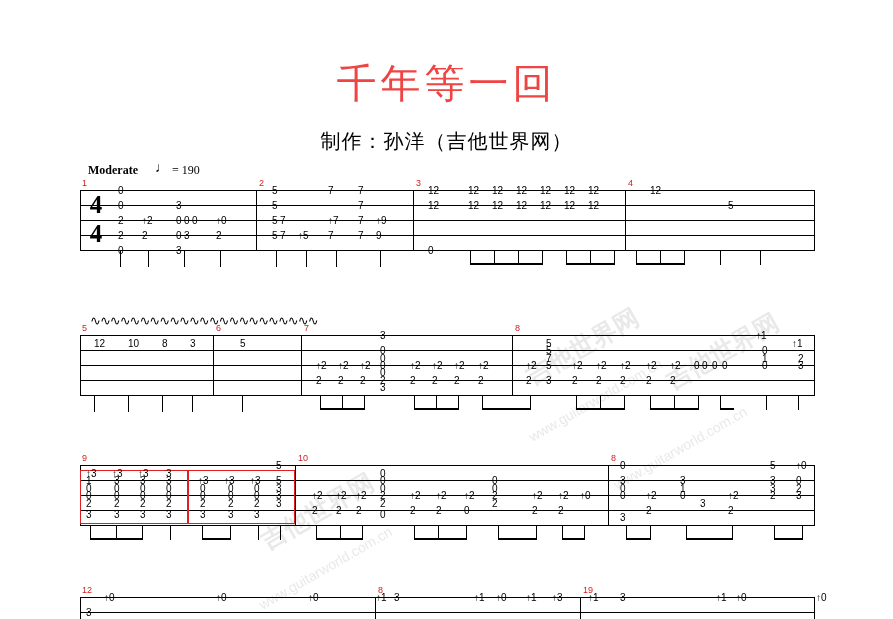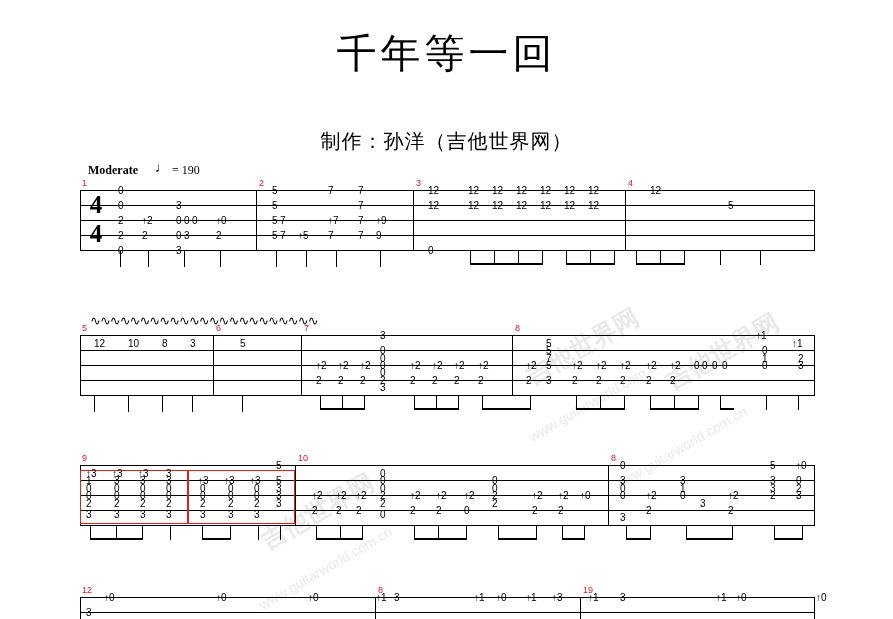--- a/index.html
+++ b/index.html
@@ -7,23 +7,23 @@
     width:893px;height:619px;
     background:#ffffff;
     font-family:"Liberation Serif", serif;
     overflow:hidden;
     position:relative;
   }
   .sheet{position:absolute;left:0;top:0;width:893px;height:619px;}
 
   
   .title{
-    position:absolute;left:0;top:26px;width:893px;text-align:center;
+    position:absolute;left:0;top:56px;width:893px;text-align:center;
     font-family:"Liberation Serif", serif;
-    font-size:40px;letter-spacing:4px;color:#000000;
+    font-size:40px;letter-spacing:4px;color:#ef4444;
   }
   .subtitle{
     position:absolute;left:0;top:100px;width:893px;text-align:center;
     font-size:16px;letter-spacing:2px;color:#000;
   }
   .credit{
     position:absolute;left:0;top:128px;width:893px;text-align:center;
     font-size:20px;letter-spacing:1px;color:#000;
   }
 

